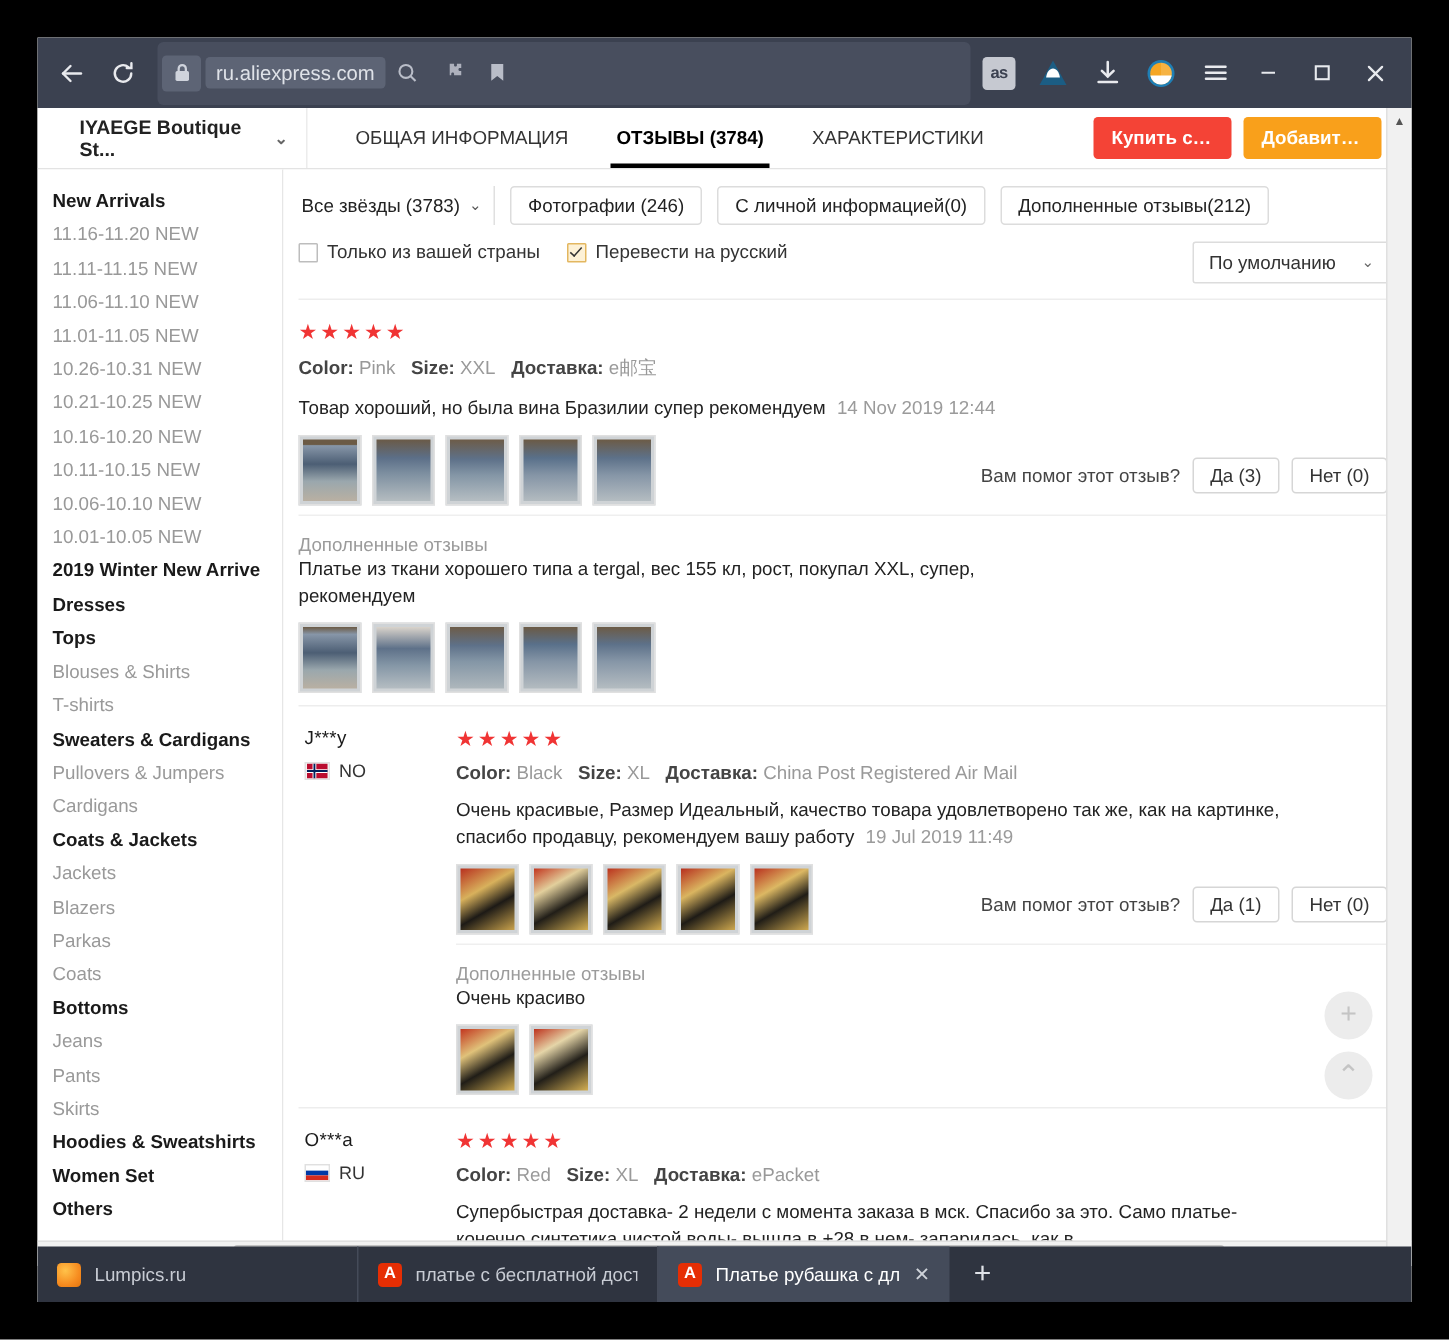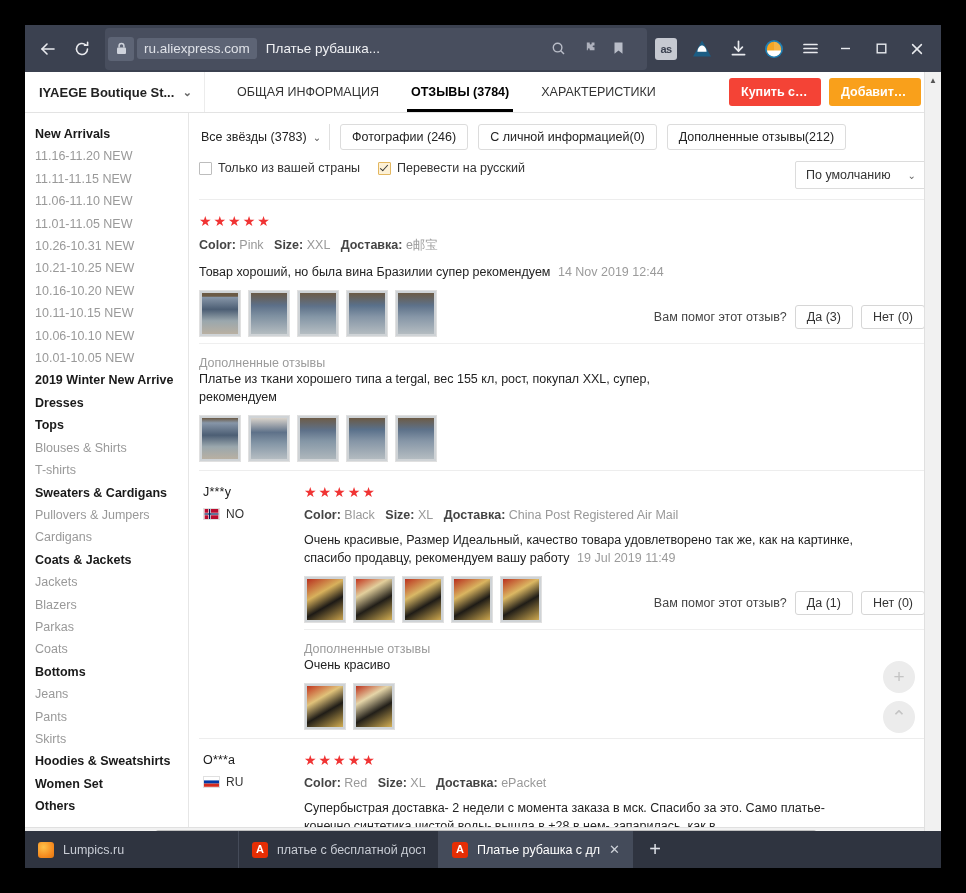--- a/index.html
+++ b/index.html
@@ -57,21 +57,21 @@
     position:absolute;left:0;top:47px;width:916px;height:772px;background:#fff;
     overflow:hidden;
   }
   
   .ae-header{
     height:40px;border-bottom:1px solid #e3e3e3;display:flex;align-items:stretch;
     background:#fff;position:relative;
   }
   .store-name{
     width:180px;display:flex;align-items:center;justify-content:space-between;
-    padding:0 12px 0 14px;box-sizing:border-box;border-right:1px solid #ececec;
+    padding:0 12px 0 28px;box-sizing:border-box;border-right:1px solid #ececec;
     font-size:13px;font-weight:bold;color:#222;
   }
   .store-name .chev{color:#666;font-size:11px;}
   .ae-tabs{display:flex;align-items:stretch;flex:1 1 auto;padding-left:16px;}
   .ae-tab{
     display:flex;align-items:center;padding:0 16px;font-size:12.5px;color:#333;
     position:relative;white-space:nowrap;
   }
   .ae-tab.active{font-weight:bold;color:#000;}
   .ae-tab.active:after{
@@ -240,21 +240,20 @@
     </div>
 
     <div class="urlbox">
       <div class="lock">
         <svg width="11" height="13" viewBox="0 0 11 13" fill="none" stroke="#cfd3dc" stroke-width="1.5">
             <rect x="1" y="5.4" width="9" height="6.6" rx="1.1" fill="#cfd3dc" stroke="none"></rect>
             <path d="M3.1 5.4V3.8a2.4 2.4 0 0 1 4.8 0v1.6"></path>
           </svg>
       </div>
       <span class="domain">ru.aliexpress.com</span>
-      <span class="pagetitle">Платье рубашка...</span>
       <div class="ub-icon">
         <svg width="15" height="15" viewBox="0 0 15 15" fill="none" stroke="currentColor" stroke-width="1.4">
             <circle cx="6.6" cy="6.6" r="4.3"></circle>
             <path d="M9.8 9.8L13 13"></path>
           </svg>
       </div>
       <div class="ub-icon">
         <svg width="15" height="15" viewBox="0 0 16 16" fill="currentColor">
             <path d="M6.2 1.6h3.1v1.2c0 .5.5.8 1 .8s1-.3 1-.8V1.6h3.1v3.1h-1.2c-.5 0-.8.5-.8 1s.3 1 .8 1h1.2v3.1H9.3V8.6c0-.5-.5-.8-1-.8s-1 .3-1 .8v1.2H6.2z" opacity=".9"></path>
           </svg>

